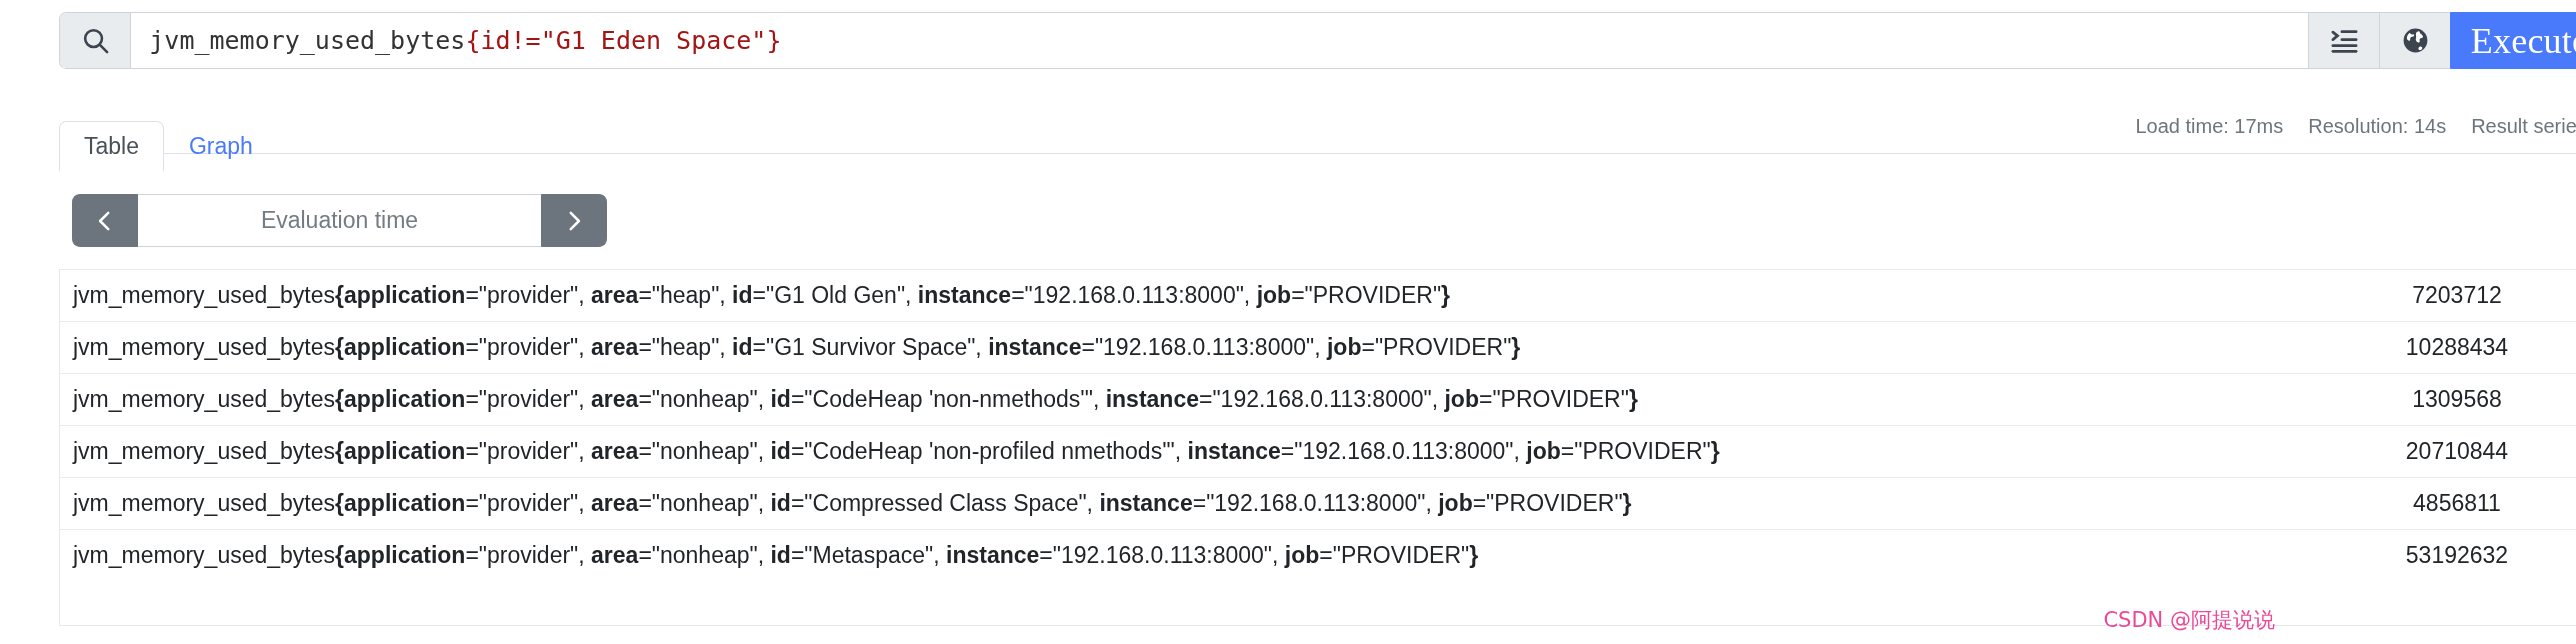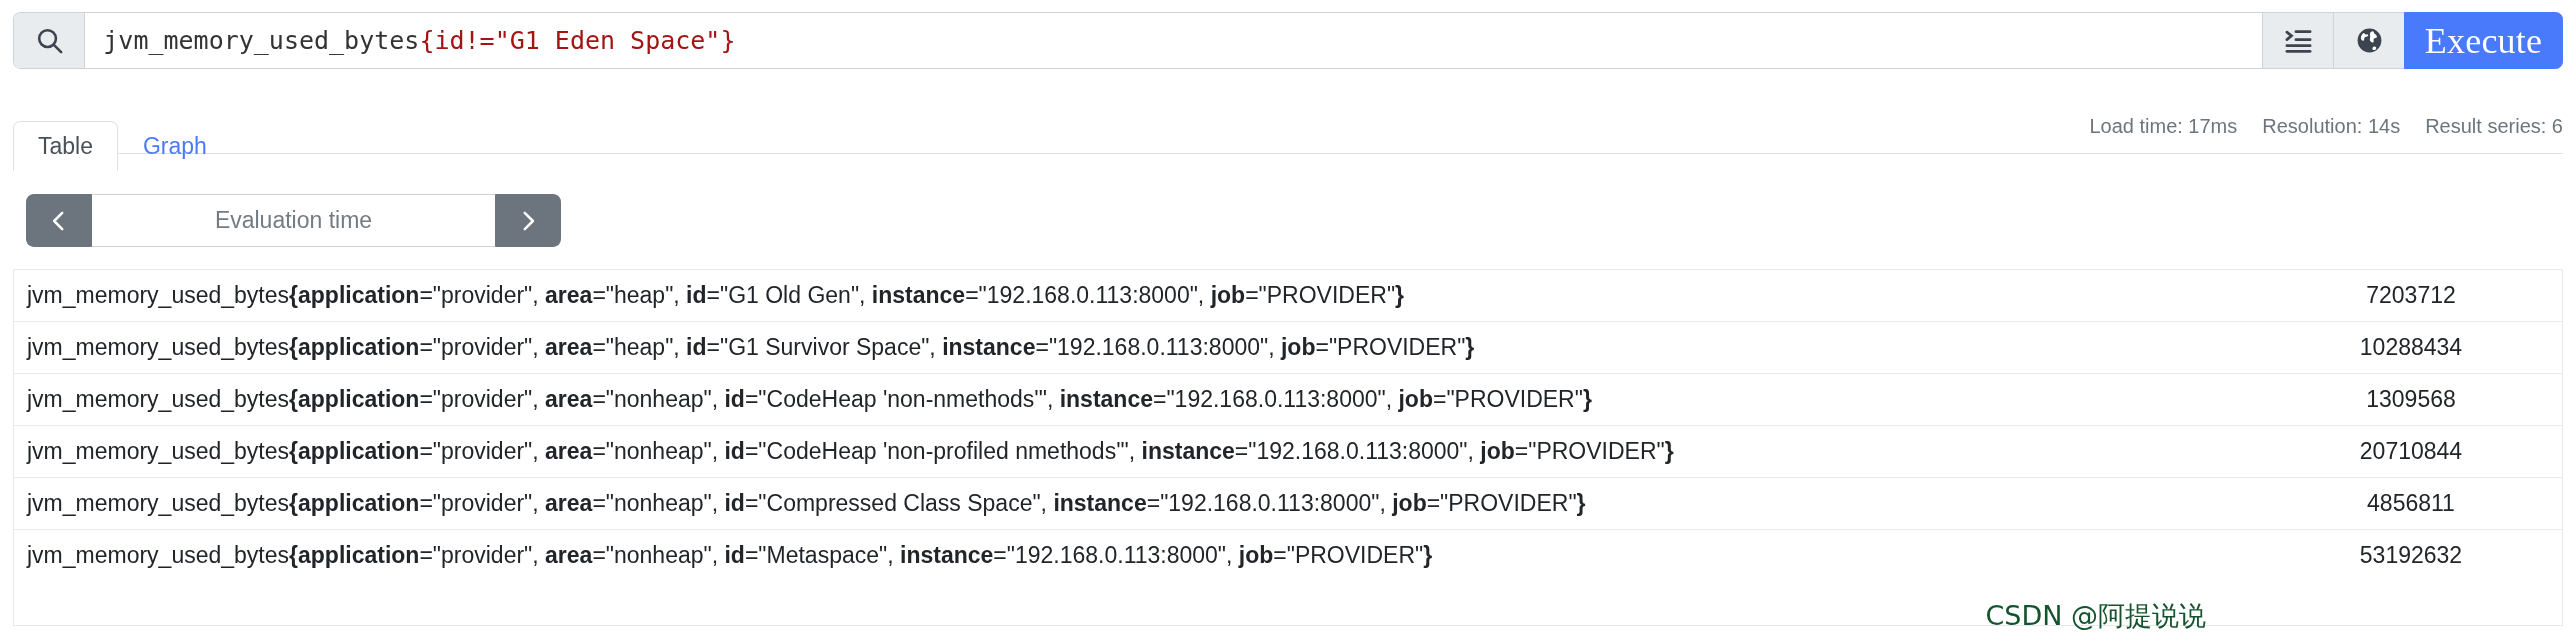--- a/index.html
+++ b/index.html
@@ -9,20 +9,21 @@
     background: #ffffff;
     font-family: "Liberation Sans", sans-serif;
     color: #212529;
     overflow: hidden;
   }
   .page {
     position: relative;
     width: 2244px; height: 645px;
     background: #fff;
     padding: 0;
+    margin-left: 46px;
   }
 
   
   .query-bar {
     position: absolute;
     left: 13px; top: 12px;
     width: 2550px; height: 57px;
     display: flex;
     align-items: stretch;
   }
@@ -201,23 +202,23 @@
     width: 302px;
     text-align: center;
     padding-right: 33px;
   }
   .lbl-name { font-weight: bold; }
   .lbl-val { font-weight: normal; }
 
   
   .watermark {
     position: absolute;
-    right: 38px; bottom: 11px;
-    font-size: 27px;
-    color: #14532d;
+    right: 15px; bottom: 11px;
+    font-size: 21px;
+    color: #ec4899;
     font-family: "DejaVu Sans", sans-serif;
     white-space: nowrap;
   }
 </style>
 </head>
 <body>
 
 <div class="page">
 
   <div class="query-bar">

